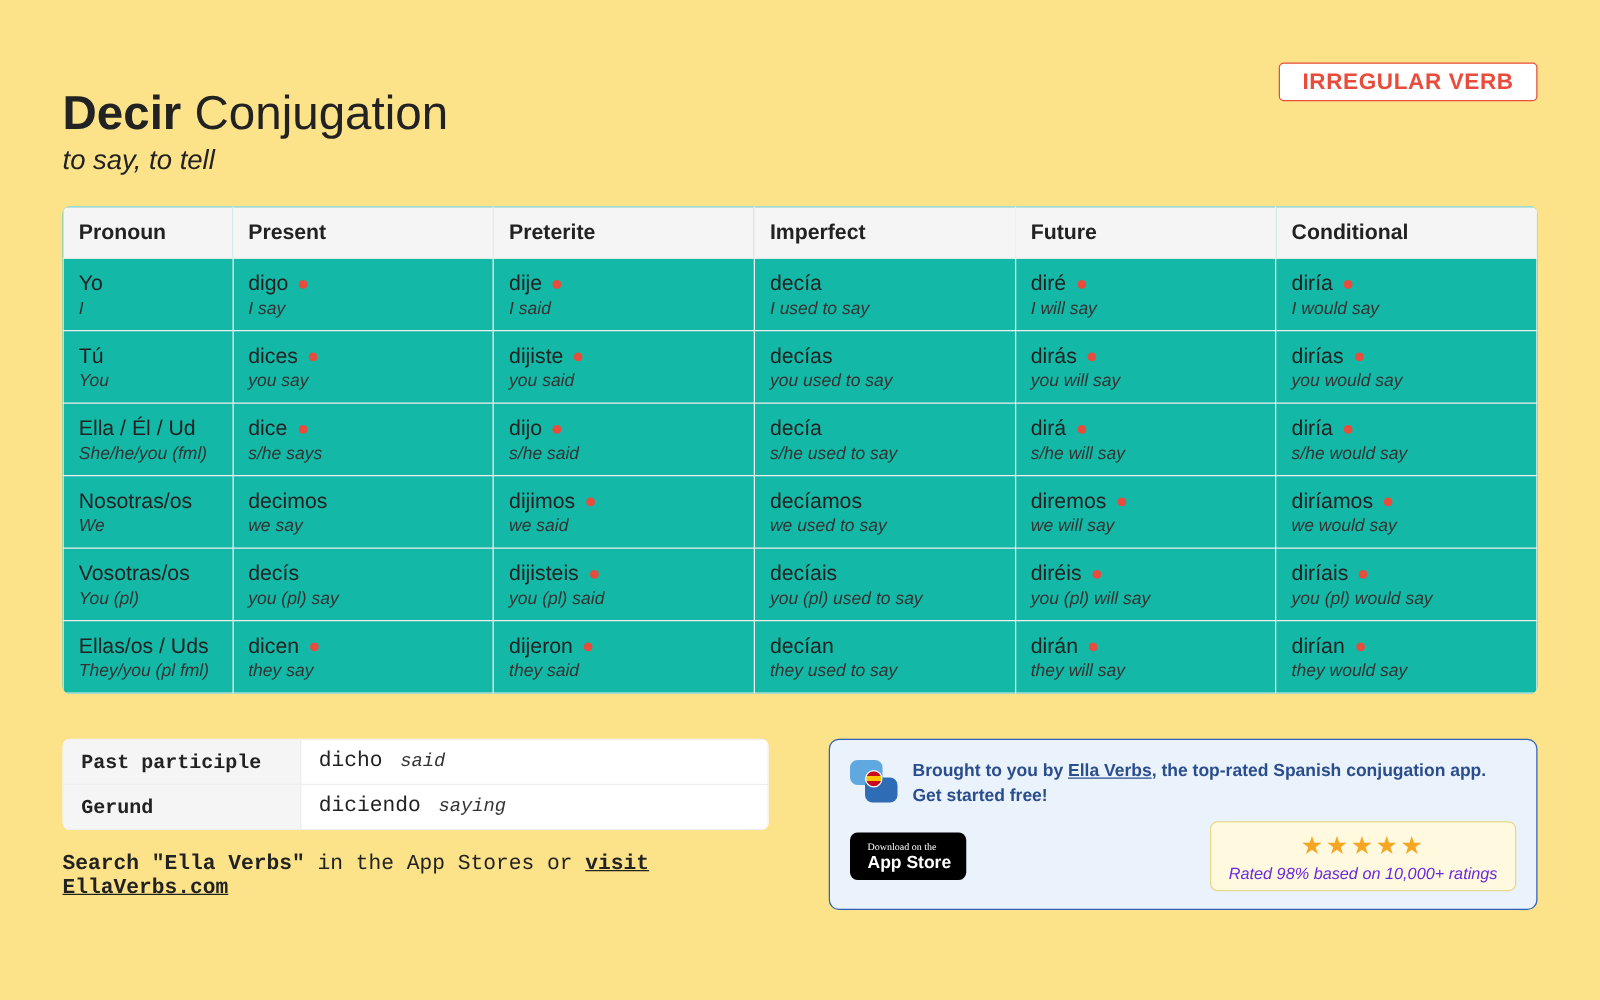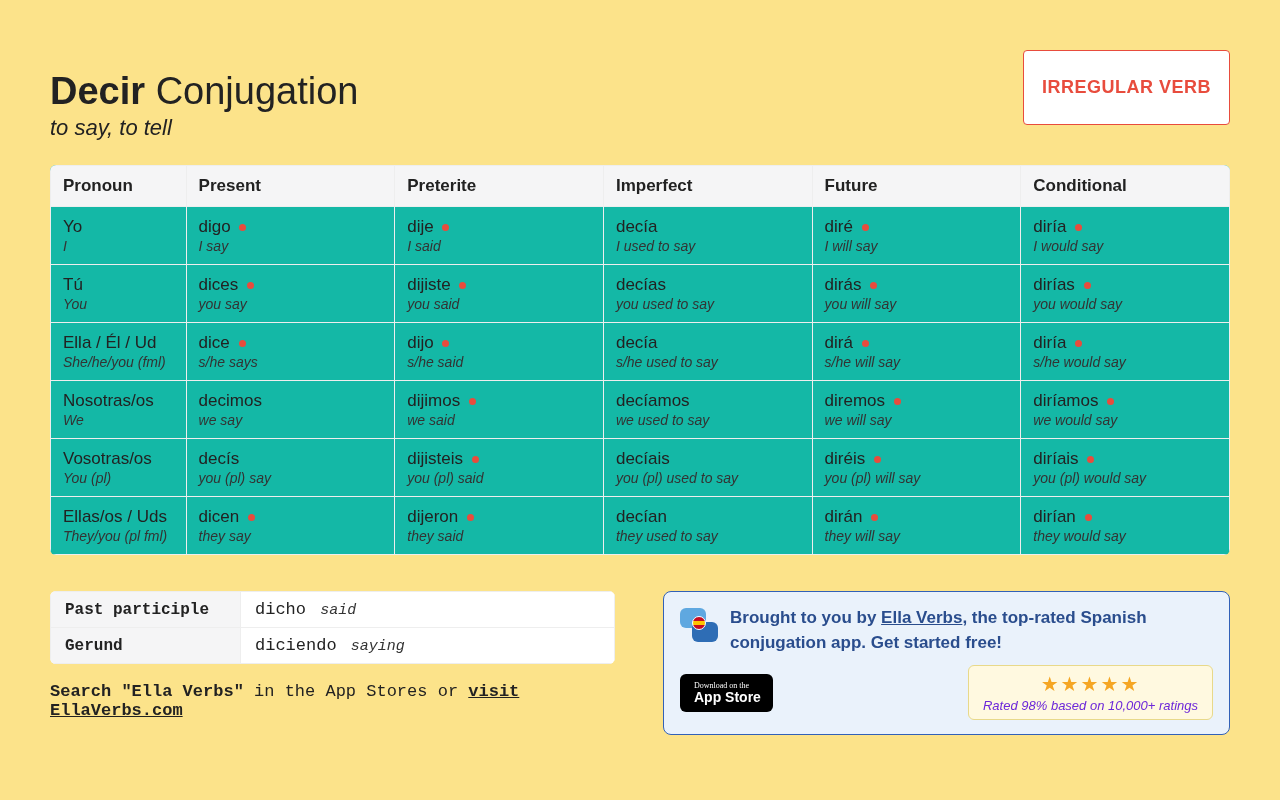--- a/index.html
+++ b/index.html
@@ -26,21 +26,21 @@
     font-size: 22px;
     font-style: italic;
     margin-top: 2px;
   }
   .badge {
     background: #fff;
     border: 1px solid #e84c3d;
     color: #e84c3d;
     font-weight: 700;
     font-size: 18px;
-    padding: 26px 18px;
+    padding: 4px 18px;
     border-radius: 4px;
     letter-spacing: 0.5px;
     margin-top: 10px;
   }
   table.conj {
     width: 100%;
     border-collapse: collapse;
     margin-top: 24px;
     background: #14b8a6;
     border-radius: 6px;
@@ -136,21 +136,21 @@
   .bubble2 {
     position: absolute; width: 26px; height: 20px; background: #2e6db5; border-radius: 6px;
     bottom: 2px; right: 0;
   }
   .flag {
     position:absolute; width:14px; height:14px; border-radius:50%;
     background: linear-gradient(to bottom, #c60b1e 33%, #ffc400 33% 66%, #c60b1e 66%);
     top: 10px; left: 12px; border:1px solid #fff;
   }
   .promo-text {
-    font-size: 17px;
+    font-size: 14px;
     color: #2a4d8d;
     font-weight: 600;
     line-height: 1.45;
   }
   .promo-text a { color: #2a4d8d; text-decoration: underline; }
   .promo-bottom {
     display: flex;
     gap: 12px;
     align-items: center;
   }

